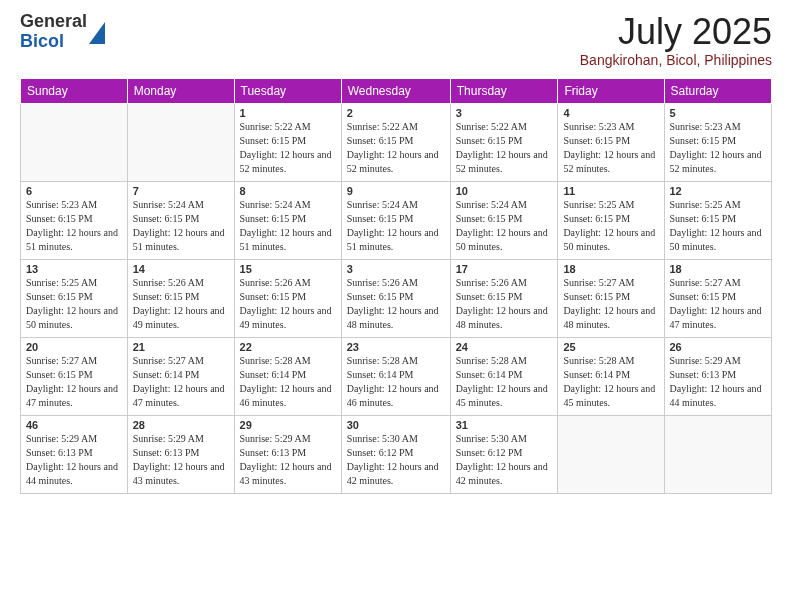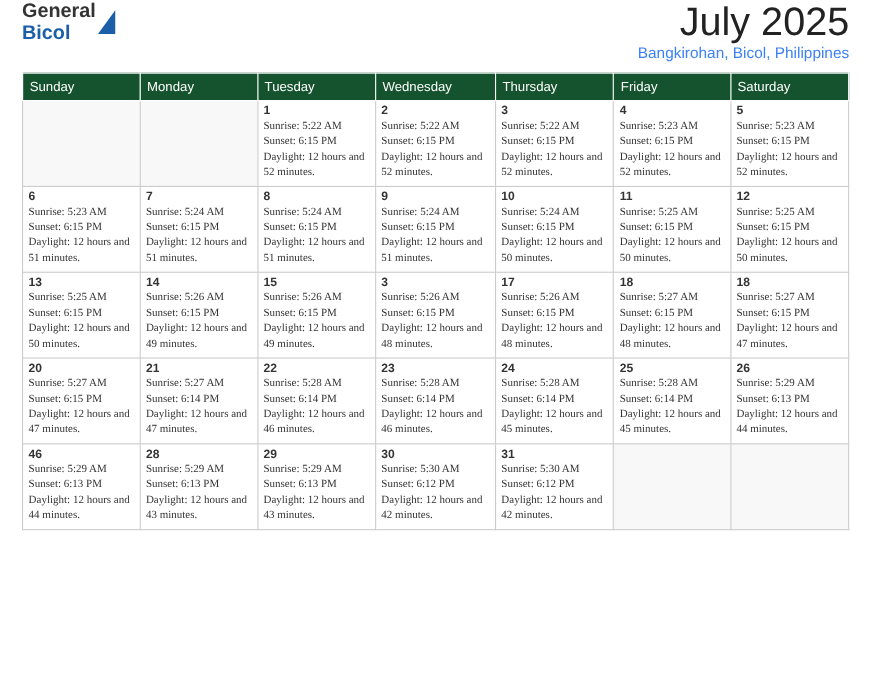--- a/index.html
+++ b/index.html
@@ -7,21 +7,21 @@
       font-family: Arial, sans-serif;
       background: #fff;
       width: 792px;
       height: 612px;
       overflow: hidden;
     }
     .page {
       width: 792px;
       height: 451px;
       background: #fff;
-      padding: 0 20px 10px 20px;
+      padding: 12px 20px 10px 20px;
     }
     .header {
       display: flex;
       align-items: flex-start;
       justify-content: space-between;
       margin-bottom: 10px;
     }
     .logo {
       display: flex;
       align-items: center;
@@ -45,29 +45,29 @@
       text-align: right;
     }
     .month-title {
       font-size: 36px;
       font-weight: normal;
       color: #222;
       line-height: 1.1;
     }
     .subtitle {
       font-size: 14px;
-      color: #3b82f6;
+      color: #7f1d1d;
     }
     .calendar {
       width: 100%;
       border-collapse: collapse;
       font-size: 10.5px;
     }
     .calendar th {
-      background: #14532d;
+      background: #a21caf;
       color: #fff;
       text-align: left;
       padding: 5px 6px;
       font-size: 12px;
       font-weight: normal;
       border: 1px solid #fff;
     }
     .calendar td {
       vertical-align: top;
       border: 1px solid #ccc;

